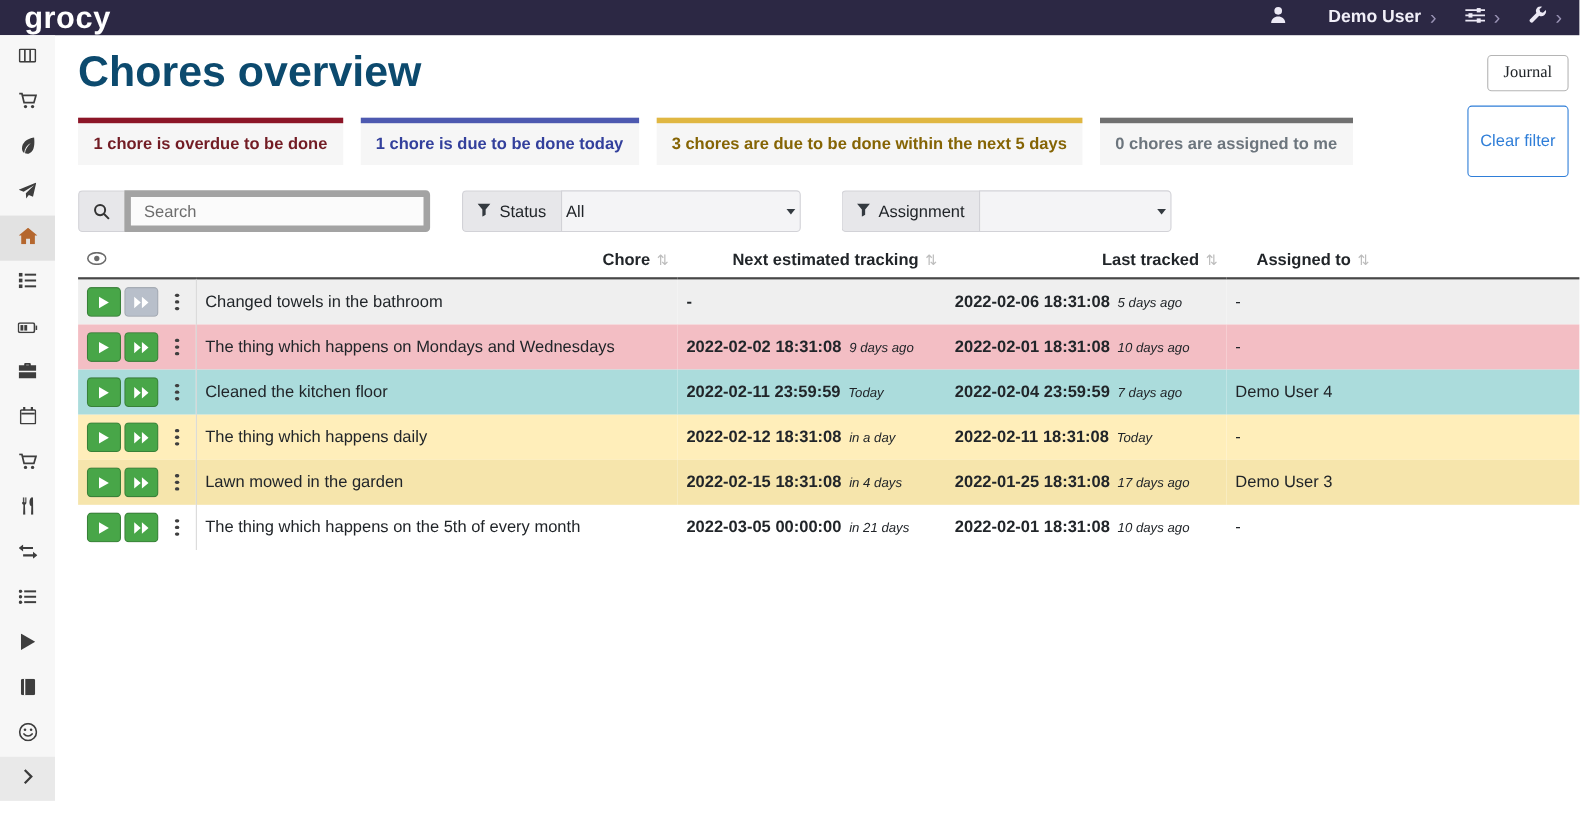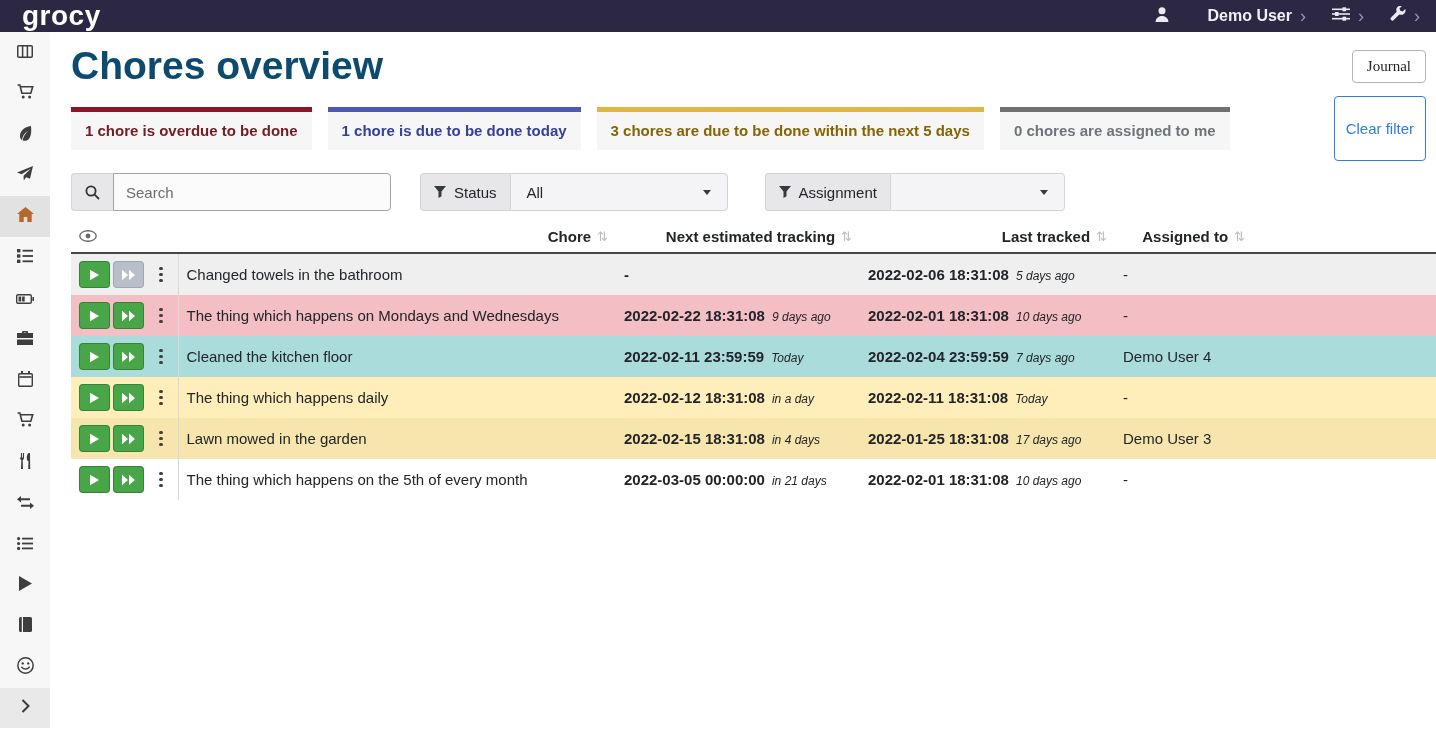--- a/index.html
+++ b/index.html
@@ -41,27 +41,27 @@
   .btn-clear-filter { margin-left:auto; background:#fff; border:1px solid #2f7ed8;
                       color:#2f7ed8; border-radius:4px; font-size:15px; padding:23px 11px;
                       cursor:pointer; font-family:inherit; white-space:nowrap; }
 
   
   .filters-row { display:flex; align-items:center; padding:12px 10px 0 21px; }
   .igroup { display:flex; height:38px; }
   .ig-prepend { background:#e7e7ea; border:1px solid #d2d2d7; border-right:0;
                 border-radius:4px 0 0 4px; display:flex; align-items:center;
                 gap:8px; padding:0 13px; font-size:15px; color:#212529; }
-  .ig-input { border:1px solid #a3a3a3; border-radius:0 4px 4px 0; background:#fbfbfb;
+  .ig-input { border:6px solid #a3a3a3; border-radius:0 4px 4px 0; background:#fbfbfb;
               font-size:15px; padding:0 12px; width:278px; color:#212529;
               font-family:inherit; outline:none; }
   .ig-input::placeholder { color:#6d6d6d; }
   .ig-select { border:1px solid #d2d2d7; border-radius:0 4px 4px 0; background:#f4f4f6;
                display:flex; align-items:center; justify-content:space-between;
-               font-size:15px; padding:0 16px; cursor:pointer; }
+               font-size:15px; padding:0 4px; cursor:pointer; }
   .caret { width:0; height:0; border-left:4.5px solid transparent;
            border-right:4.5px solid transparent; border-top:5.5px solid #343a40; }
   .grp-status { margin-left:29px; }
   .grp-status .ig-select { width:218px; }
   .grp-assign { margin-left:37px; }
   .grp-assign .ig-select { width:175px; }
 
   
   .table-wrap { margin:10px 0 0 21px; }
   table { border-collapse:collapse; table-layout:fixed; width:1365px; }
@@ -390,21 +390,21 @@
                     </svg>
                   </button>
                   <button class="btn-dots">
                     <i></i>
                     <i></i>
                     <i></i>
                   </button>
                 </span>
               </td>
               <td>The thing which happens on Mondays and Wednesdays</td>
-              <td><span class="dt">2022-02-22 18:31:08</span><span class="rel">9 days ago</span></td>
+              <td><span class="dt">2022-02-02 18:31:08</span><span class="rel">9 days ago</span></td>
               <td><span class="dt">2022-02-01 18:31:08</span><span class="rel">10 days ago</span></td>
               <td>-</td>
             </tr>
             <tr style="background: rgb(171, 220, 220);">
               <td class="cell-controls">
                 <span class="controls-flex">
                   <button class="btn-track">
                     <svg width="12" height="12" viewBox="0 0 12 12">
                       <path d="M2 0.8l9 5.2-9 5.2z" fill="#fff"></path>
                     </svg>

